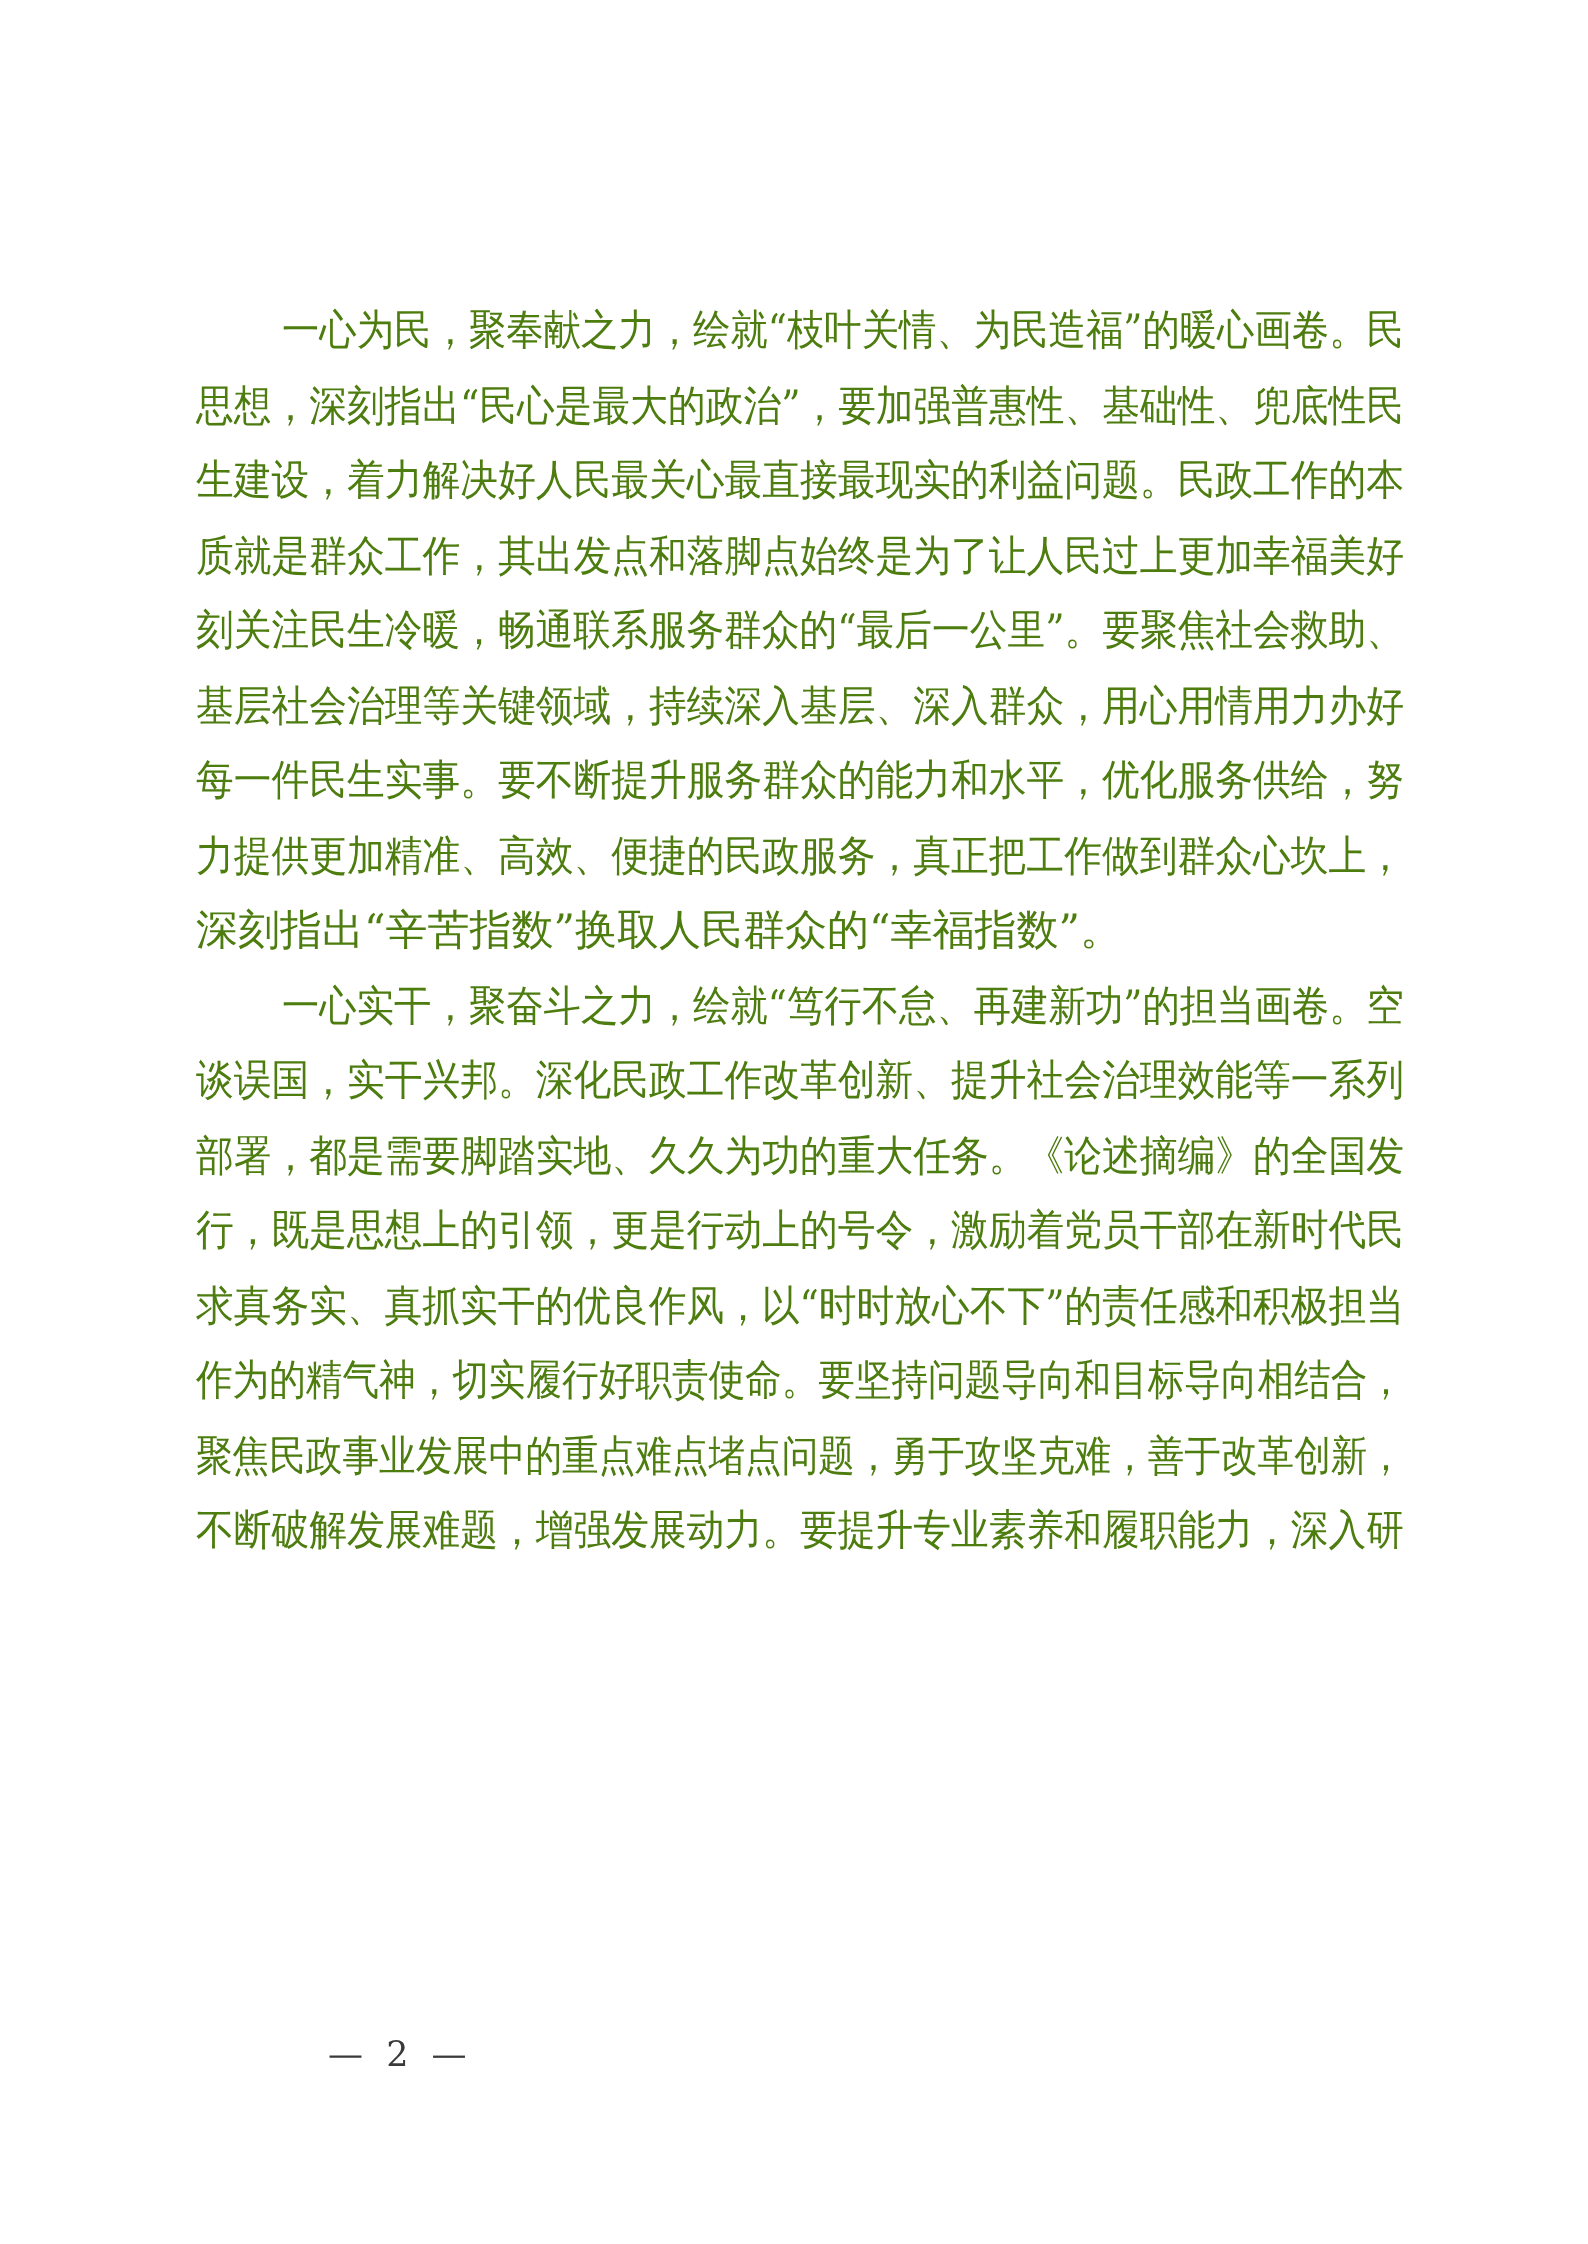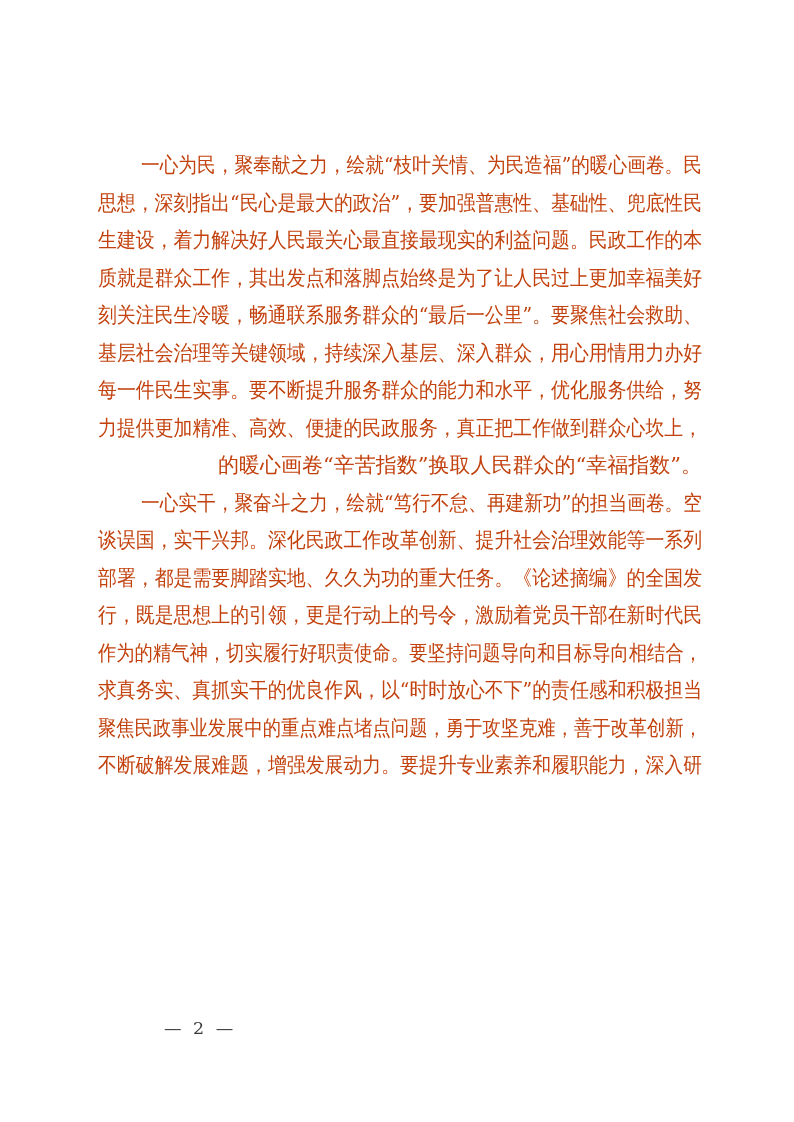--- a/index.html
+++ b/index.html
@@ -17,24 +17,23 @@
   .page {
     position: absolute;
     inset: 0;
     background: #ffffff;
   }
   .text-body {
     position: absolute;
     left: 98px;
     top: 147px;
     width: 604px;
-    color: #c2410c;
+    color: #4d7c0f;
     font-size: 21px;
     line-height: 37.5px;
-    text-align: right;
   }
   .line {
     height: 37.5px;
     white-space: nowrap;
     overflow: visible;
   }
   .line .fit {
     display: inline-block;
     transform-origin: 0 50%;
     white-space: nowrap;
@@ -60,30 +59,30 @@
 
     <div>
       <div class="line indent"><span class="fit" style="transform: scaleX(0.889792);">一心为民，聚奉献之力，绘就“枝叶关情、为民造福”的暖心画卷。民</span></div>
       <div class="line"><span class="fit" style="transform: scaleX(0.898162);">思想，深刻指出“民心是最大的政治”，要加强普惠性、基础性、兜底性民</span></div>
       <div class="line"><span class="fit" style="transform: scaleX(0.89881);">生建设，着力解决好人民最关心最直接最现实的利益问题。民政工作的本</span></div>
       <div class="line"><span class="fit" style="transform: scaleX(0.89881);">质就是群众工作，其出发点和落脚点始终是为了让人民过上更加幸福美好</span></div>
       <div class="line"><span class="fit" style="transform: scaleX(0.898162);">刻关注民生冷暖，畅通联系服务群众的“最后一公里”。要聚焦社会救助、</span></div>
       <div class="line"><span class="fit" style="transform: scaleX(0.89881);">基层社会治理等关键领域，持续深入基层、深入群众，用心用情用力办好</span></div>
       <div class="line"><span class="fit" style="transform: scaleX(0.89881);">每一件民生实事。要不断提升服务群众的能力和水平，优化服务供给，努</span></div>
       <div class="line"><span class="fit" style="transform: scaleX(0.89881);">力提供更加精准、高效、便捷的民政服务，真正把工作做到群众心坎上，</span></div>
-      <div class="line no-fit"><span class="fit">的暖心画卷“辛苦指数”换取人民群众的“幸福指数”。</span></div>
+      <div class="line no-fit"><span class="fit">深刻指出“辛苦指数”换取人民群众的“幸福指数”。</span></div>
     </div>
 
     <div>
       <div class="line indent"><span class="fit" style="transform: scaleX(0.889792);">一心实干，聚奋斗之力，绘就“笃行不怠、再建新功”的担当画卷。空</span></div>
       <div class="line"><span class="fit" style="transform: scaleX(0.89881);">谈误国，实干兴邦。深化民政工作改革创新、提升社会治理效能等一系列</span></div>
       <div class="line"><span class="fit" style="transform: scaleX(0.89881);">部署，都是需要脚踏实地、久久为功的重大任务。《论述摘编》的全国发</span></div>
       <div class="line"><span class="fit" style="transform: scaleX(0.89881);">行，既是思想上的引领，更是行动上的号令，激励着党员干部在新时代民</span></div>
+      <div class="line"><span class="fit" style="transform: scaleX(0.898162);">求真务实、真抓实干的优良作风，以“时时放心不下”的责任感和积极担当</span></div>
       <div class="line"><span class="fit" style="transform: scaleX(0.871573);">作为的精气神，切实履行好职责使命。要坚持问题导向和目标导向相结合，</span></div>
-      <div class="line"><span class="fit" style="transform: scaleX(0.898162);">求真务实、真抓实干的优良作风，以“时时放心不下”的责任感和积极担当</span></div>
       <div class="line"><span class="fit" style="transform: scaleX(0.871573);">聚焦民政事业发展中的重点难点堵点问题，勇于攻坚克难，善于改革创新，</span></div>
       <div class="line"><span class="fit" style="transform: scaleX(0.89881);">不断破解发展难题，增强发展动力。要提升专业素养和履职能力，深入研</span></div>
     </div>
 
   </div>
 
   <div class="page-number">— 2 —</div>
 
 </div>
 

